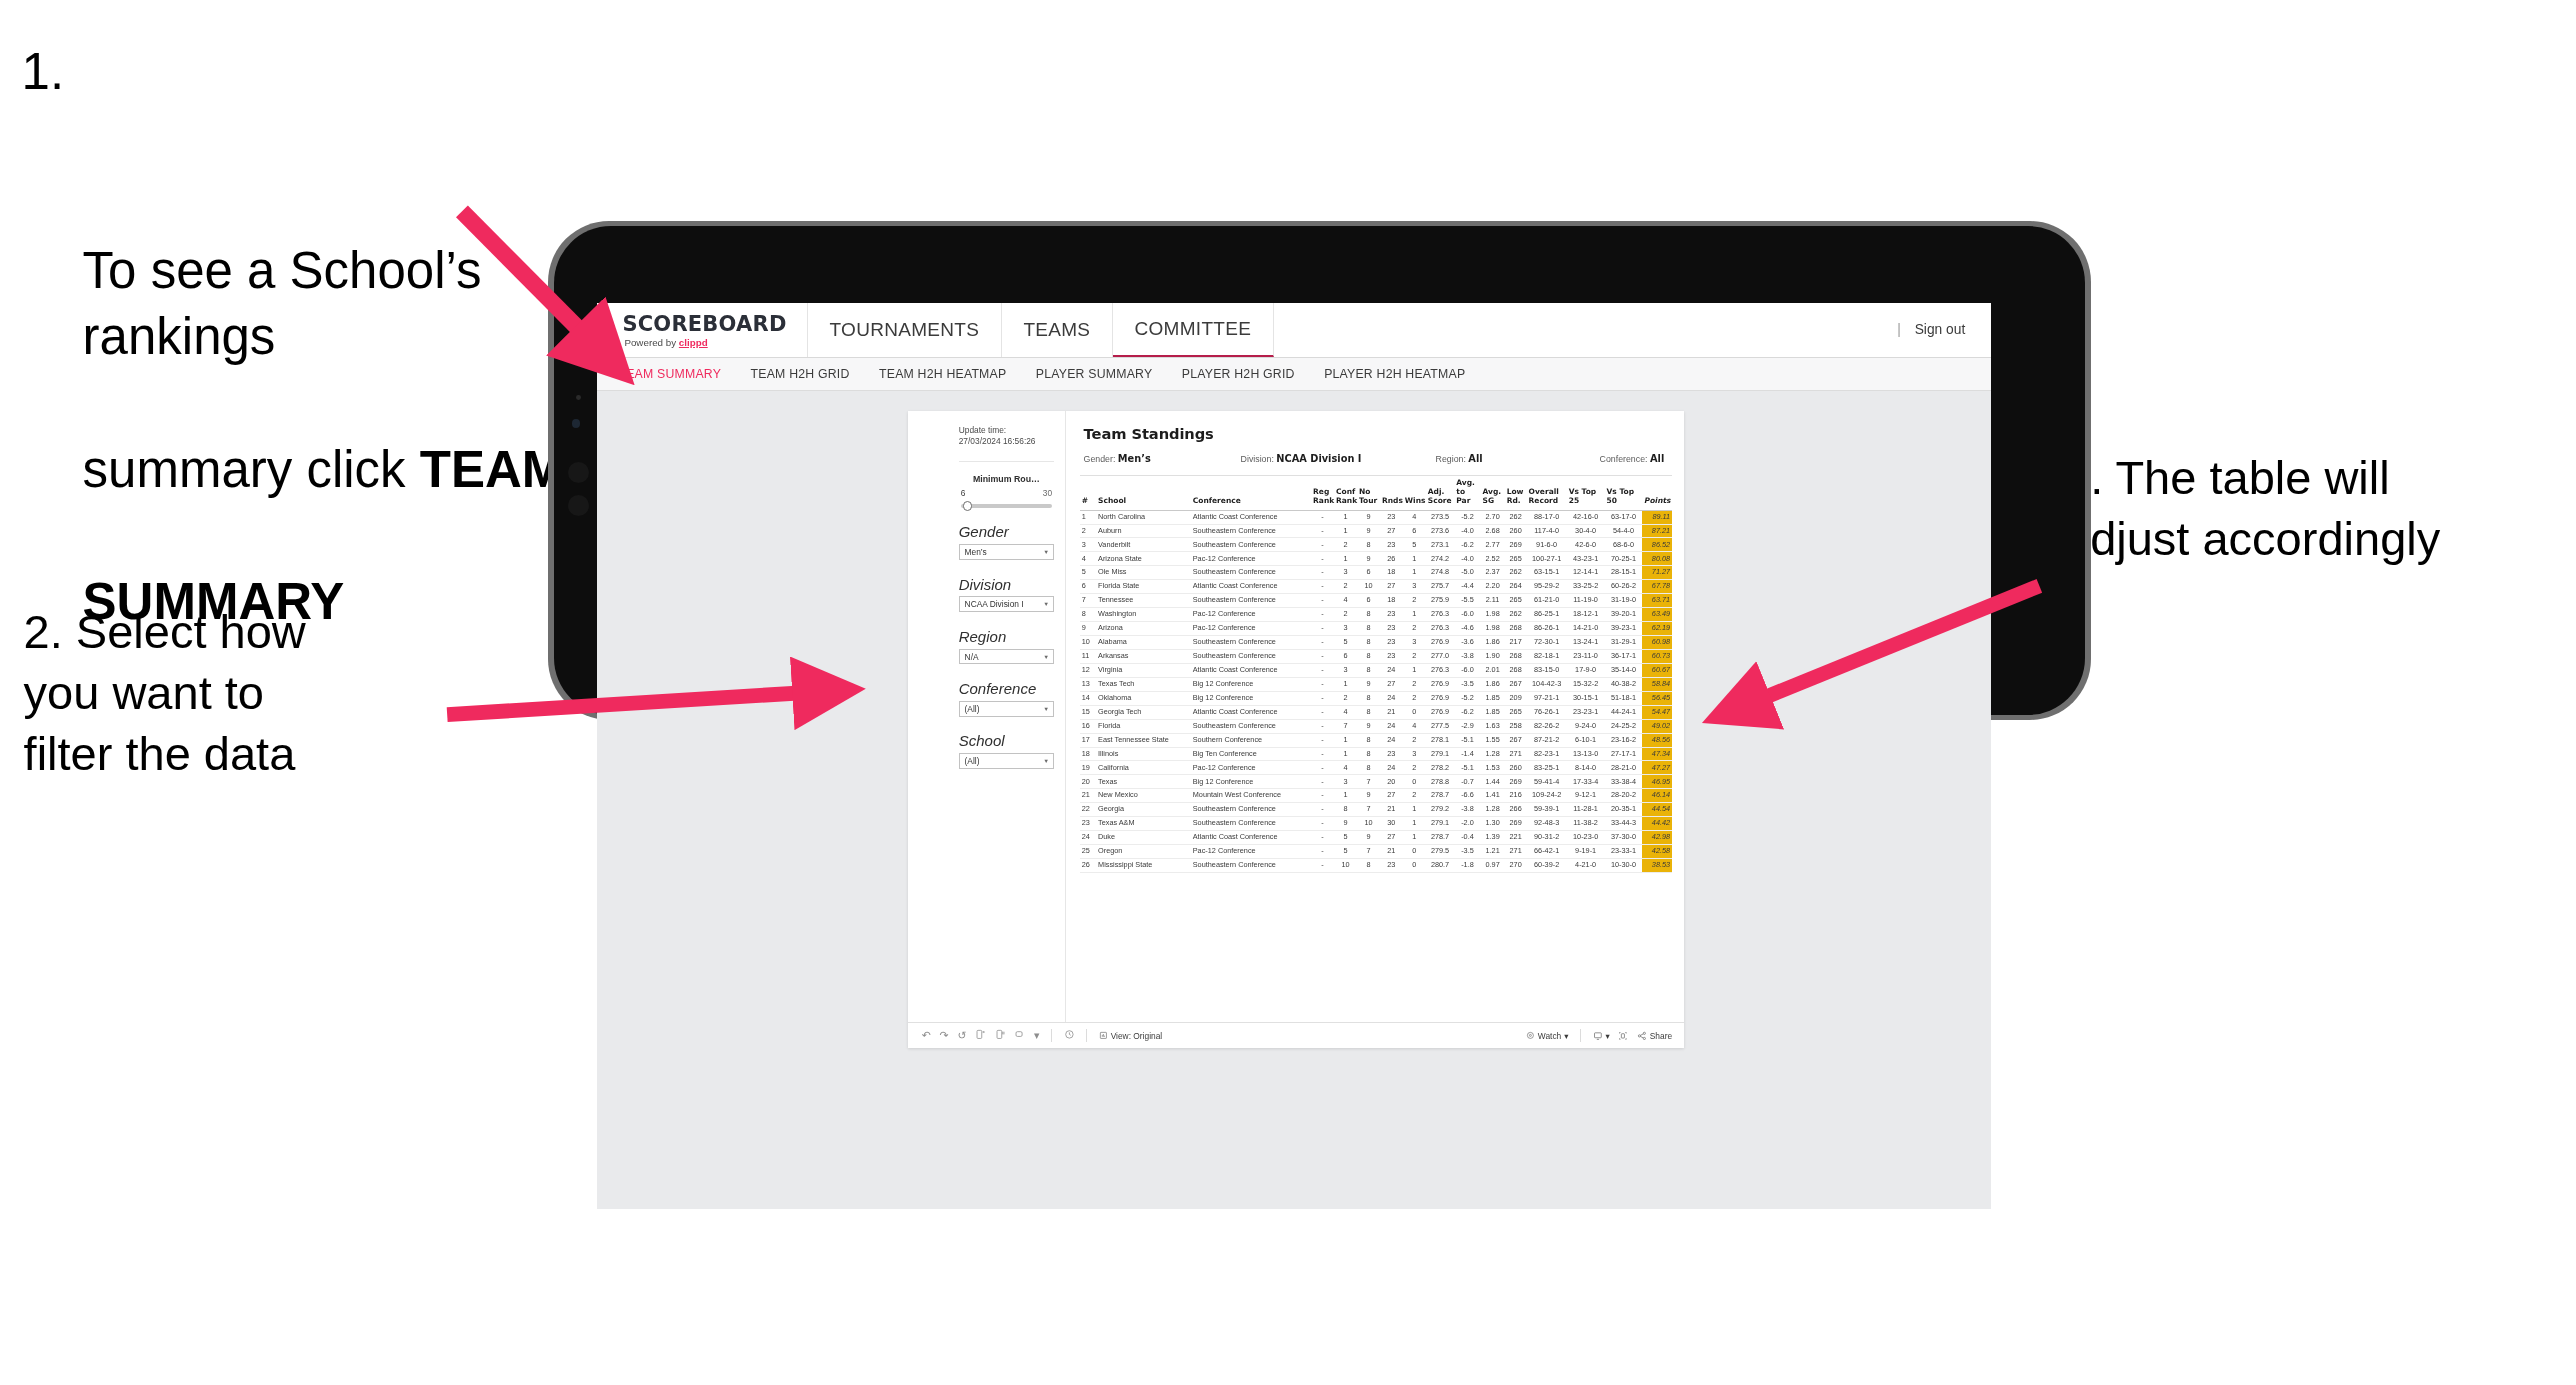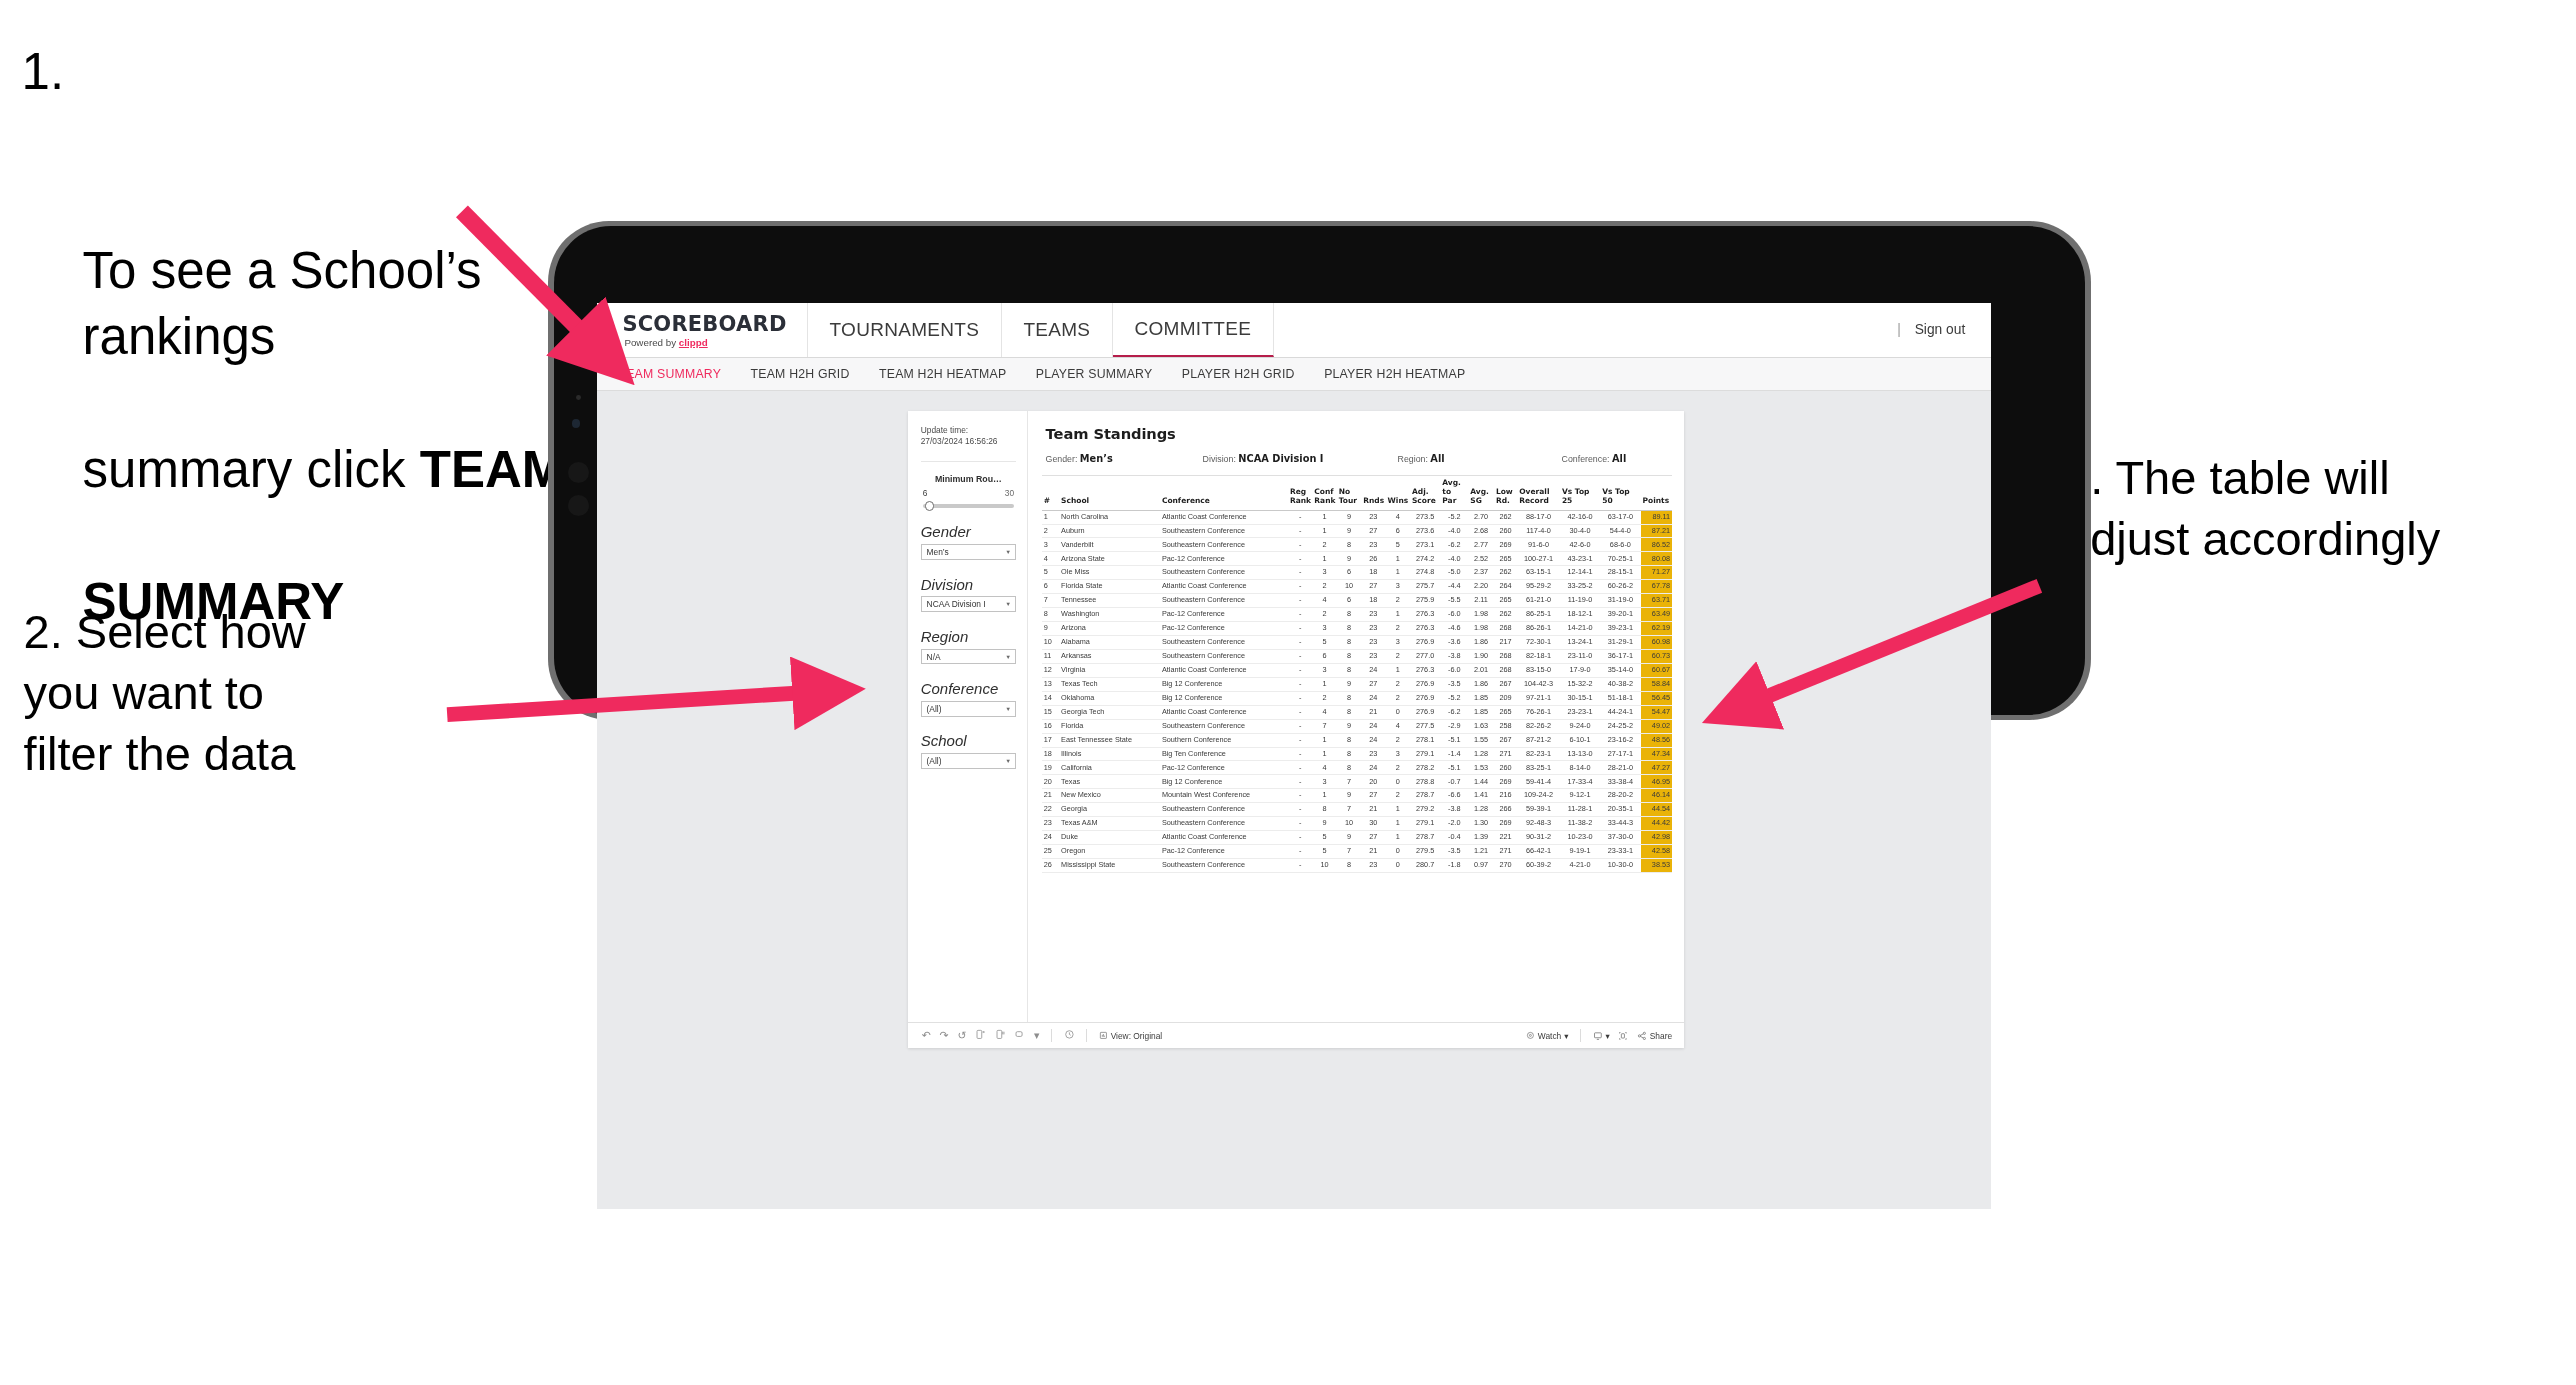--- a/index.html
+++ b/index.html
@@ -126,20 +126,21 @@
     display: flex; flex-direction: column;
   }
   .report-main { flex: 1; display: flex; min-height: 0; }
 
   
   .filters {
     width: 120px;
     border-right: 1px solid #e6e6e6;
     padding: 13.8px 10.8px 0 12.8px;
     flex-shrink: 0;
+    margin-left: 38px;
   }
   .update-lbl { font-size: 8.4px; color: #4a4a4a; line-height: 1.35; }
   .filters-div { height: 1px; background: #e6e6e6; margin: 13.8px 0 11.8px 0; }
   .slider-title {
     font-size: 8.8px; color: #2f2f2f; text-align: center;
     margin-bottom: 3.9px; font-weight: 700;
   }
   .slider-row {
     display: flex; justify-content: space-between;
     font-size: 8.4px; color: #6b6b6b; padding: 0 2px;
@@ -210,21 +211,21 @@
   .w-school{ width: 85px; }
   .w-conf  { width: 108px; }
   .w-sm    { width: 20.6px; }
   .w-sc    { width: 25.6px; }
   .w-par   { width: 23.6px; }
   .w-sg    { width: 21.6px; }
   .w-low   { width: 19.7px; }
   .w-rec   { width: 36px; }
   .w-t25   { width: 34px; }
   .w-t50   { width: 34px; }
-  .w-pts   { width: 26.5px; }
+  .w-pts   { width: 26.5px; font-style: italic; }
 
   
   .rpt-toolbar {
     height: 25.6px; border-top: 1px solid #e0e0e0;
     display: flex; align-items: center;
     padding: 0 11.8px 0 13.8px;
     background: #ffffff;
     font-size: 7.9px; color: #6a6a6a;
     gap: 8.8px;
   }

